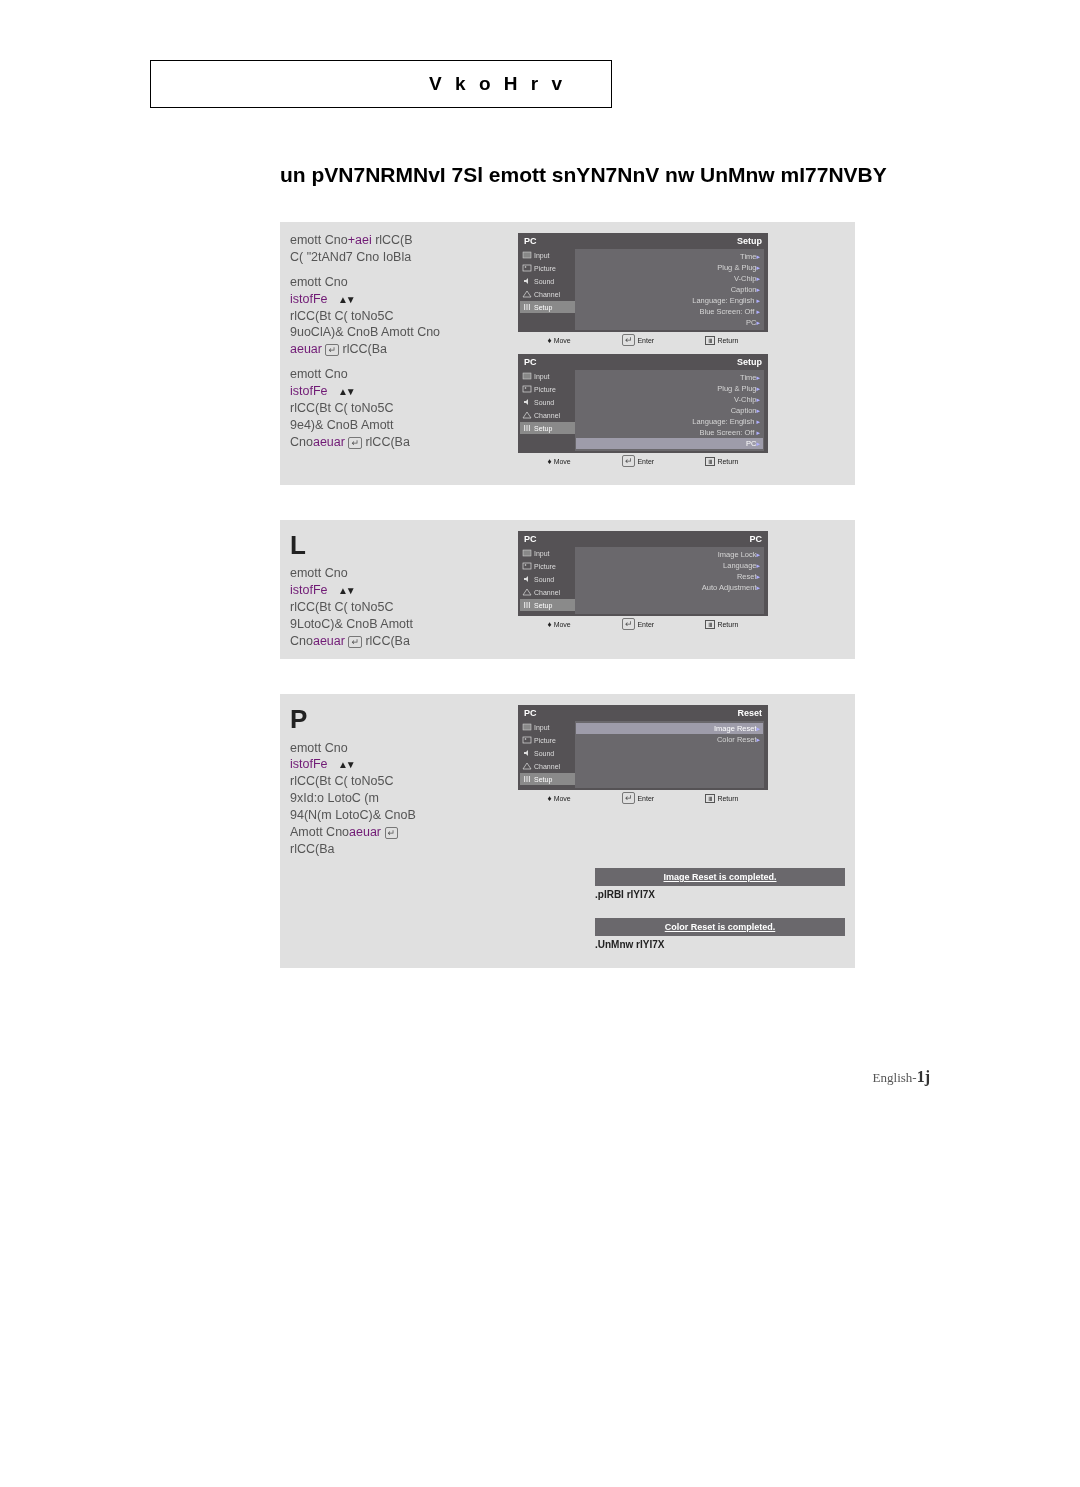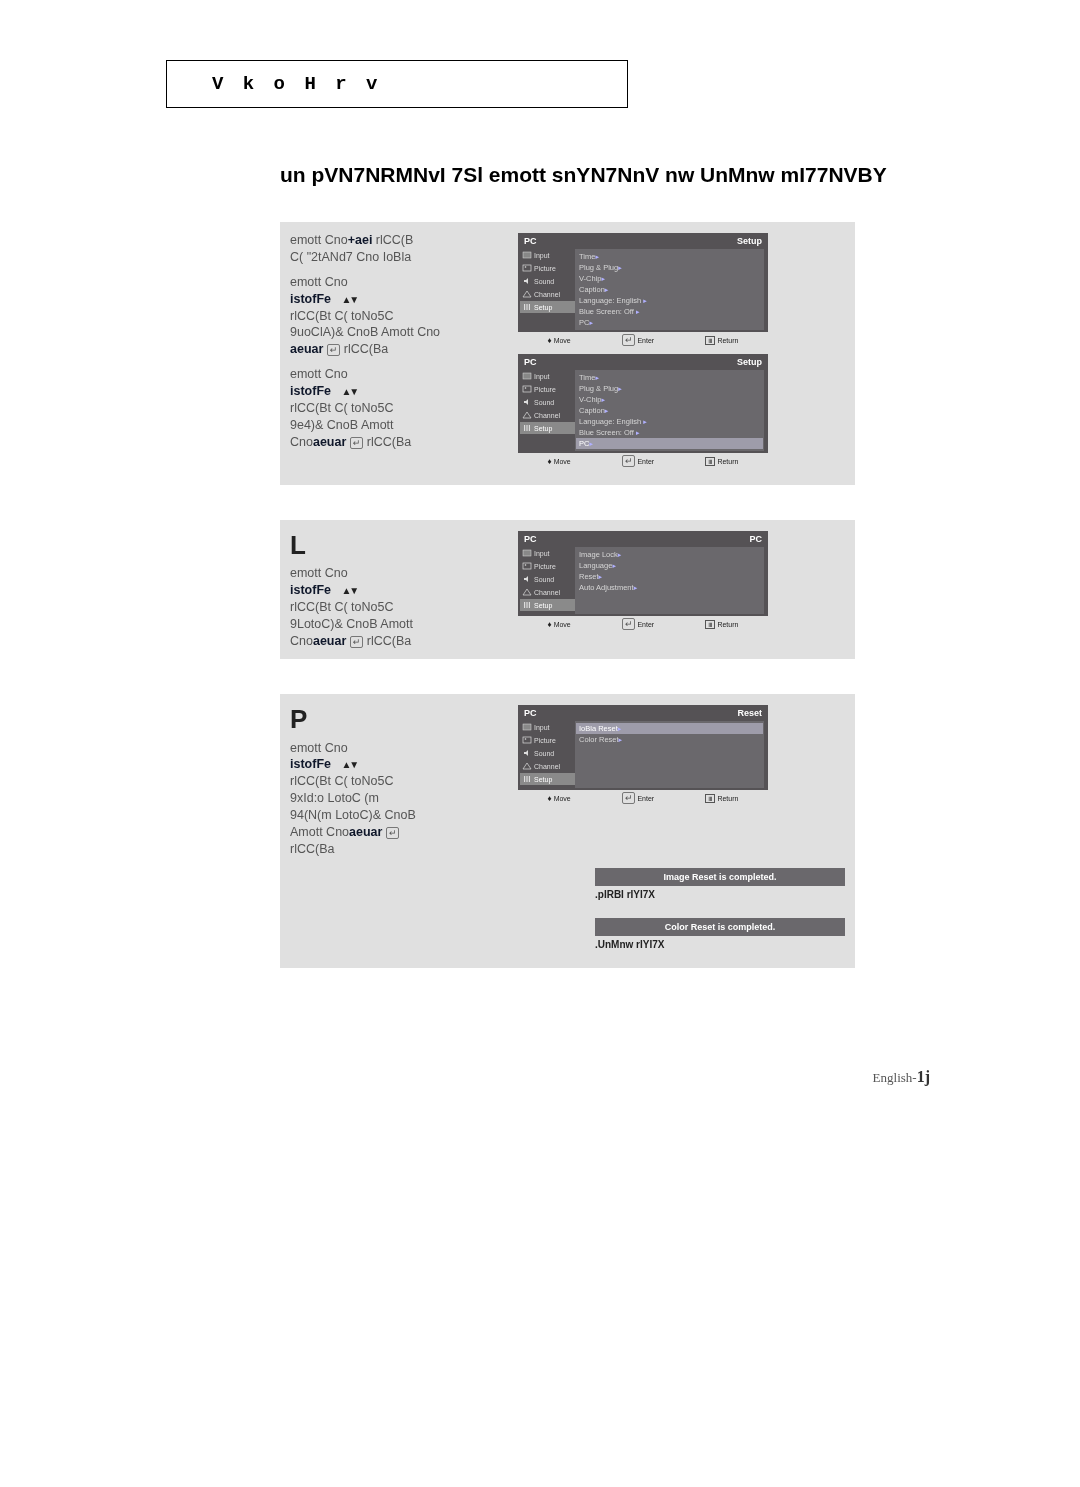--- a/index.html
+++ b/index.html
@@ -10,25 +10,26 @@
     width: 1080px;
   }
   .page {
     width: 780px;
     margin: 60px auto 0 auto;
   }
   .top-box {
     width: 370px;
     border: 1.5px solid #000;
     padding: 12px 45px;
-    font-family: Liberation Mono, monospace;
+    font-family: Liberation Sans, sans-serif;
     font-size: 19px;
     letter-spacing: 4px;
     font-weight: bold;
-    margin-left: 16px;
+    margin-left: 0;
+    text-align: right;
   }
   .title {
     margin-top: 55px;
     font-size: 21px;
     font-weight: bold;
     margin-left: 130px;
     margin-right: 30px;
   }
   .block {
     background: #e0e0e0;
@@ -49,21 +50,21 @@
     color: #555;
     line-height: 1.35;
     padding-right: 8px;
   }
   .big-num {
     font-size: 26px;
     font-weight: bold;
     color: #222;
     margin-bottom: 2px;
   }
-  .step-text b { color: #0f172a; font-weight: bold; }
+  .step-text b { color: #701a75; font-weight: normal; }
   .arrows { font-size: 10px; color:#222; letter-spacing: -2px; }
   .enter { display:inline-block; border:1px solid #777; border-radius:2px; font-size:9px; padding:0 2px; line-height:10px; color:#555; }
   .osd {
     background: #555255;
     width: 250px;
     margin-top: 3px;
     margin-bottom: 6px;
     font-size: 8px;
     color: #ccc;
     position: relative;
@@ -85,34 +86,34 @@
   }
   .osd-side-item.sel { background:#8a8a8a; color:#fff; }
   .osd-side-item svg { width:10px; height:10px; }
   .osd-side-label { font-size: 7px; color:#ddd; }
   .osd-side-item.sel .osd-side-label { color:#fff; }
   .osd-menu {
     flex:1; background:#6a686c; margin:2px 4px 2px 0;
     padding: 2px 4px;
   }
   .osd-row {
-    display:flex; justify-content:flex-start; align-items:center;
+    display:flex; justify-content:flex-end; align-items:center;
     font-size:7.5px; color:#d5d5d5; padding:1px 0;
   }
   .osd-row .ra { color:#b0b0ff; font-size:7px;}
   .osd-row.hi { background:#9e9caa; color:#fff; padding:1px 3px; margin:0 -3px;}
   .osd-foot {
     display:flex; justify-content:space-around;
     font-size:7px; color:#222; background:#e0e0e0; padding:2px 4px;
   }
   .osd-foot span { display:flex; align-items:center; gap:2px; }
   .ud { font-size:8px; }
   .banner {
     background:#6a686c; color:#fff; font-size:9px; font-weight:bold;
-    text-align:center; padding:4px 0; width:250px; margin-left:auto; margin-right:10px; margin-top:10px;
+    text-align:center; padding:4px 0; width:250px; margin-left:auto; margin-right:10px; margin-top:10px;text-decoration:underline;
   }
   .caption {
     font-size:10px; font-weight:bold; color:#222;
     text-align:left; width:250px; margin-left:auto; margin-right:10px; padding:3px 0 8px 0;
   }
   .osd-wrap { width: 260px; }
   .footer {
     text-align:right; margin-top:100px; font-size:13px; color:#555; font-family:"Times New Roman",serif;
   }
   .footer b { font-size:16px; color:#333; }
@@ -439,21 +440,21 @@
                   <svg viewBox="0 0 10 10">
                     <rect x="2" y="2" width="1.2" height="6" fill="#ddd"></rect>
                     <rect x="4.4" y="2" width="1.2" height="6" fill="#ddd"></rect>
                     <rect x="6.8" y="2" width="1.2" height="6" fill="#ddd"></rect>
                   </svg>
                   <span class="osd-side-label">Setup</span>
                 </div>
               </div>
       <div class="osd-menu">
                 <div class="osd-row hi">
-                  <span>IoBla Reset</span>
+                  <span>Image Reset</span>
                   <span> <span class="ra">▸</span></span>
                 </div>
                 <div class="osd-row ">
                   <span>Color Reset</span>
                   <span> <span class="ra">▸</span></span>
                 </div>
               </div>
     </div>
     <div class="osd-foot">
       <span><span class="ud">♦</span> Move</span>

